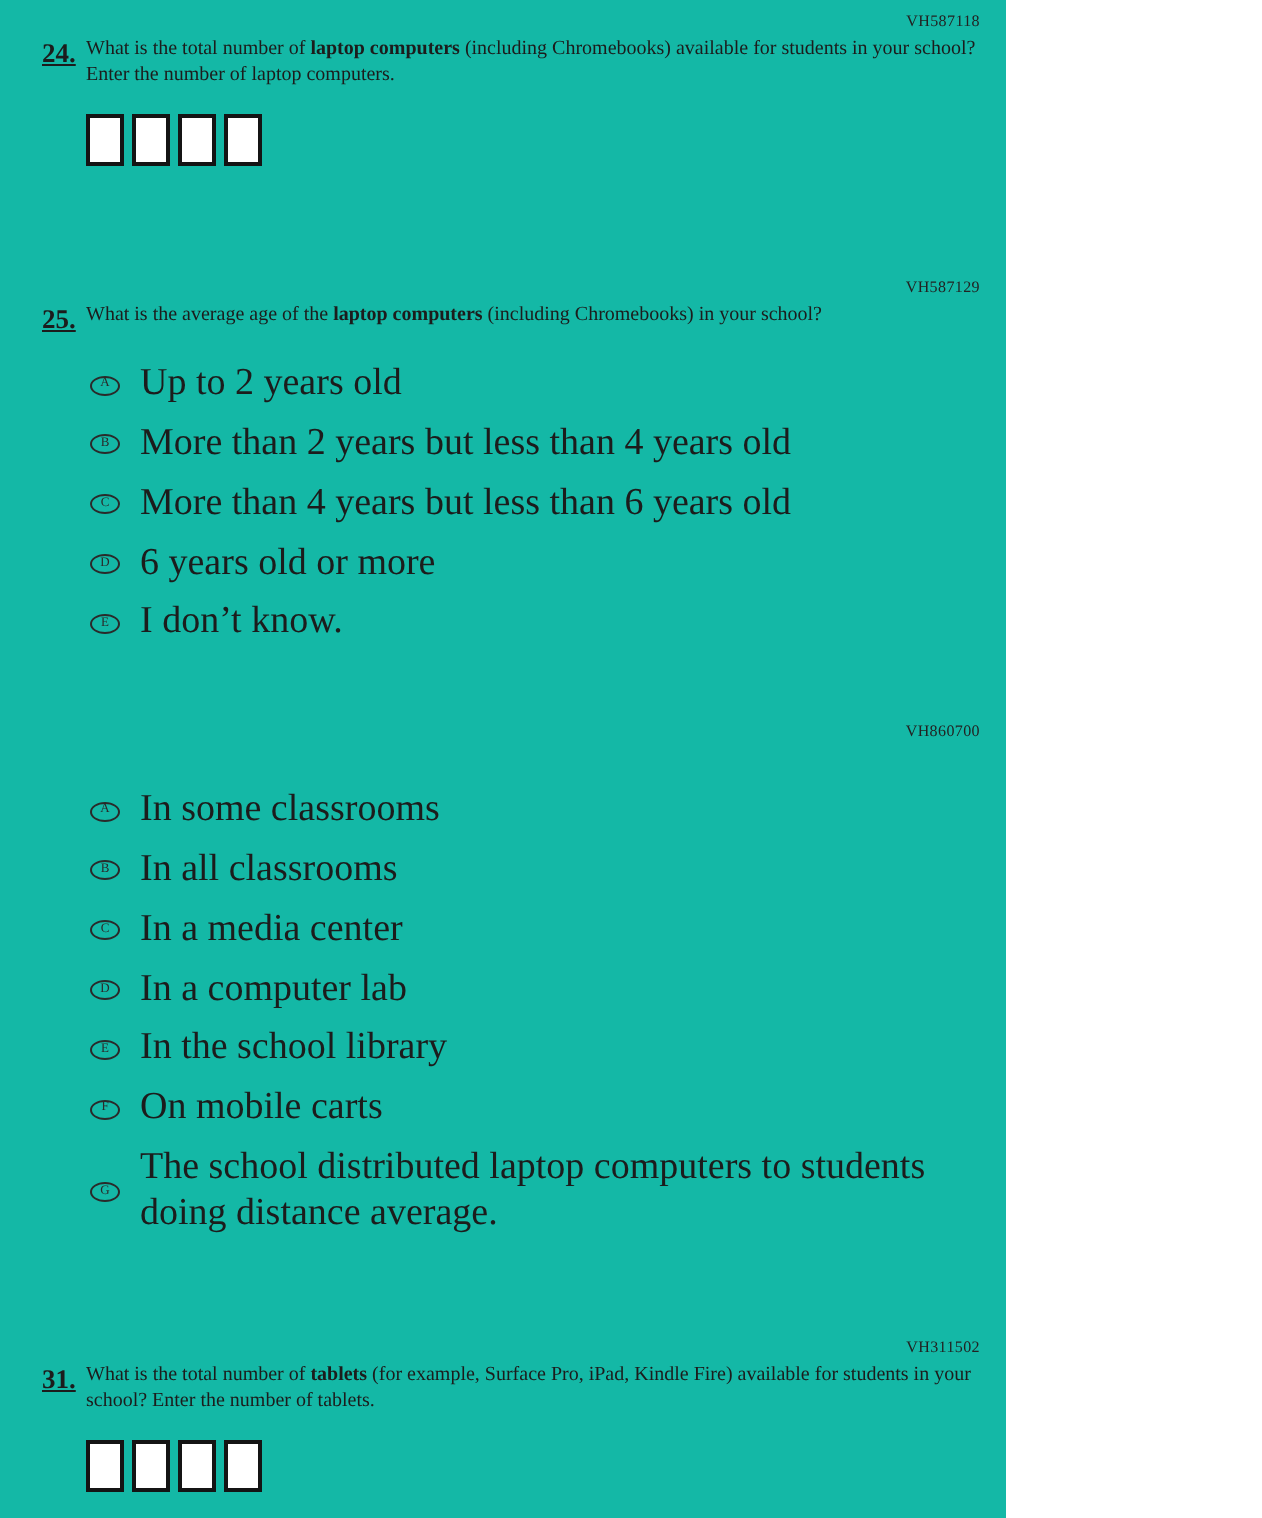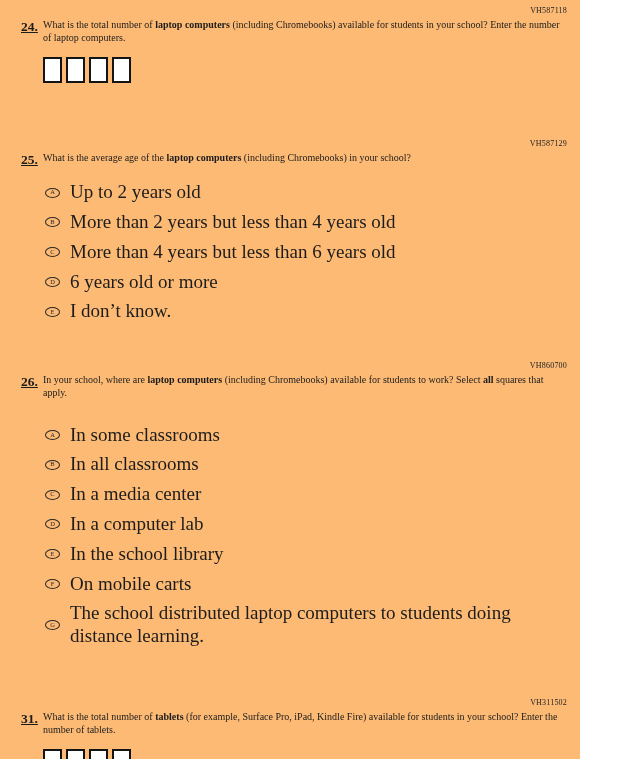--- a/index.html
+++ b/index.html
@@ -1,21 +1,21 @@
 <!DOCTYPE html>
 <html><head>
 <meta charset="utf-8">
 <style>
   * { box-sizing: border-box; }
   html, body { margin: 0; padding: 0; background: #ffffff; }
   .page {
     position: relative;
-    width: 580px;
+    width: 503px;
     height: 759px;
-    background: #fdba74;
+    background: #14b8a6;
     color: #1c1c1c;
     font-family: "Liberation Serif", serif;
     padding: 6px 13px 0 21px;
     overflow: hidden;
   }
   .item-code {
     display: block;
     text-align: right;
     font-size: 8px;
     letter-spacing: 0.2px;
@@ -126,24 +126,20 @@
         <span class="oval">
             <span>E</span>
           </span>
         <span class="opt-label">I don’t know.</span>
       </div>
     </div>
   </section>
 
   <section class="question sec-26">
     <span class="item-code">VH860700</span>
-    <div class="q-head">
-      <span class="q-num">26.</span>
-      <p class="q-text"><span>In your school, where are </span><span class="bold">laptop computers</span><span> (including Chromebooks) available for students to work? Select </span><span class="bold">all</span><span> squares that apply.</span></p>
-    </div>
     <div class="options wide-gap">
       <div class="option">
         <span class="oval">
             <span>A</span>
           </span>
         <span class="opt-label">In some classrooms</span>
       </div>
       <div class="option">
         <span class="oval">
             <span>B</span>
@@ -171,21 +167,21 @@
       <div class="option">
         <span class="oval">
             <span>F</span>
           </span>
         <span class="opt-label">On mobile carts</span>
       </div>
       <div class="option">
         <span class="oval">
             <span>G</span>
           </span>
-        <span class="opt-label">The school distributed laptop computers to students doing distance learning.</span>
+        <span class="opt-label">The school distributed laptop computers to students doing distance average.</span>
       </div>
     </div>
   </section>
 
   <section class="question sec-27">
     <span class="item-code">VH311502</span>
     <div class="q-head">
       <span class="q-num">31.</span>
       <p class="q-text"><span>What is the total number of </span><span class="bold">tablets</span><span> (for example, Surface Pro, iPad, Kindle Fire) available for students in your school? Enter the number of tablets.</span></p>
     </div>

